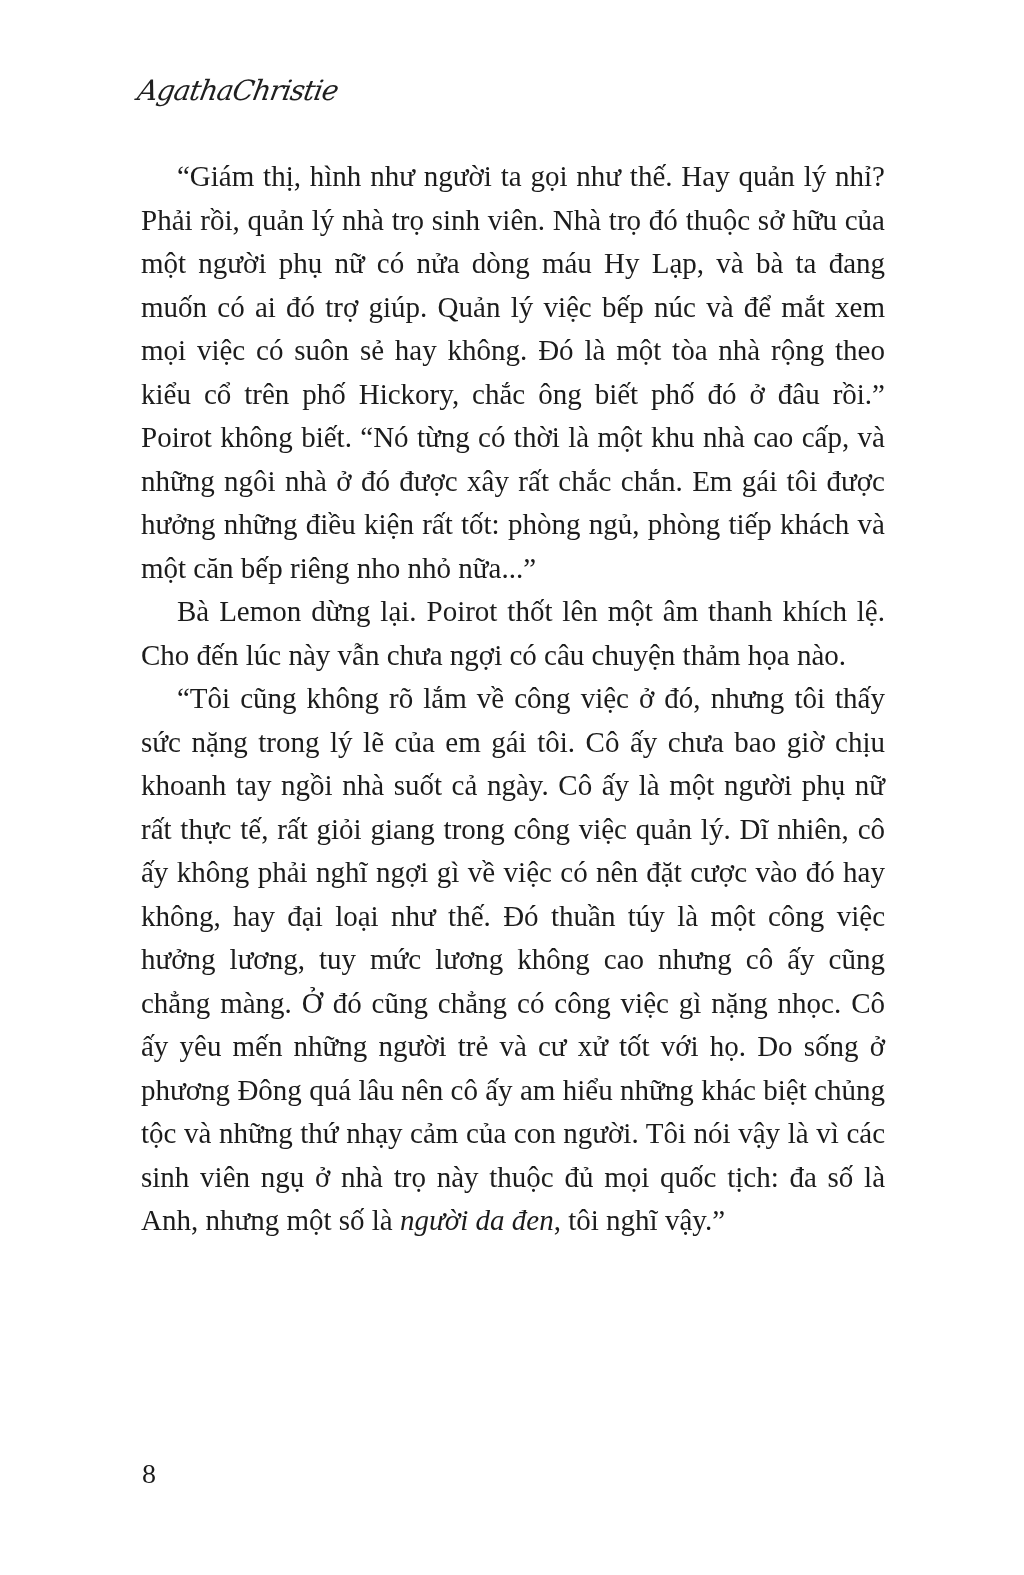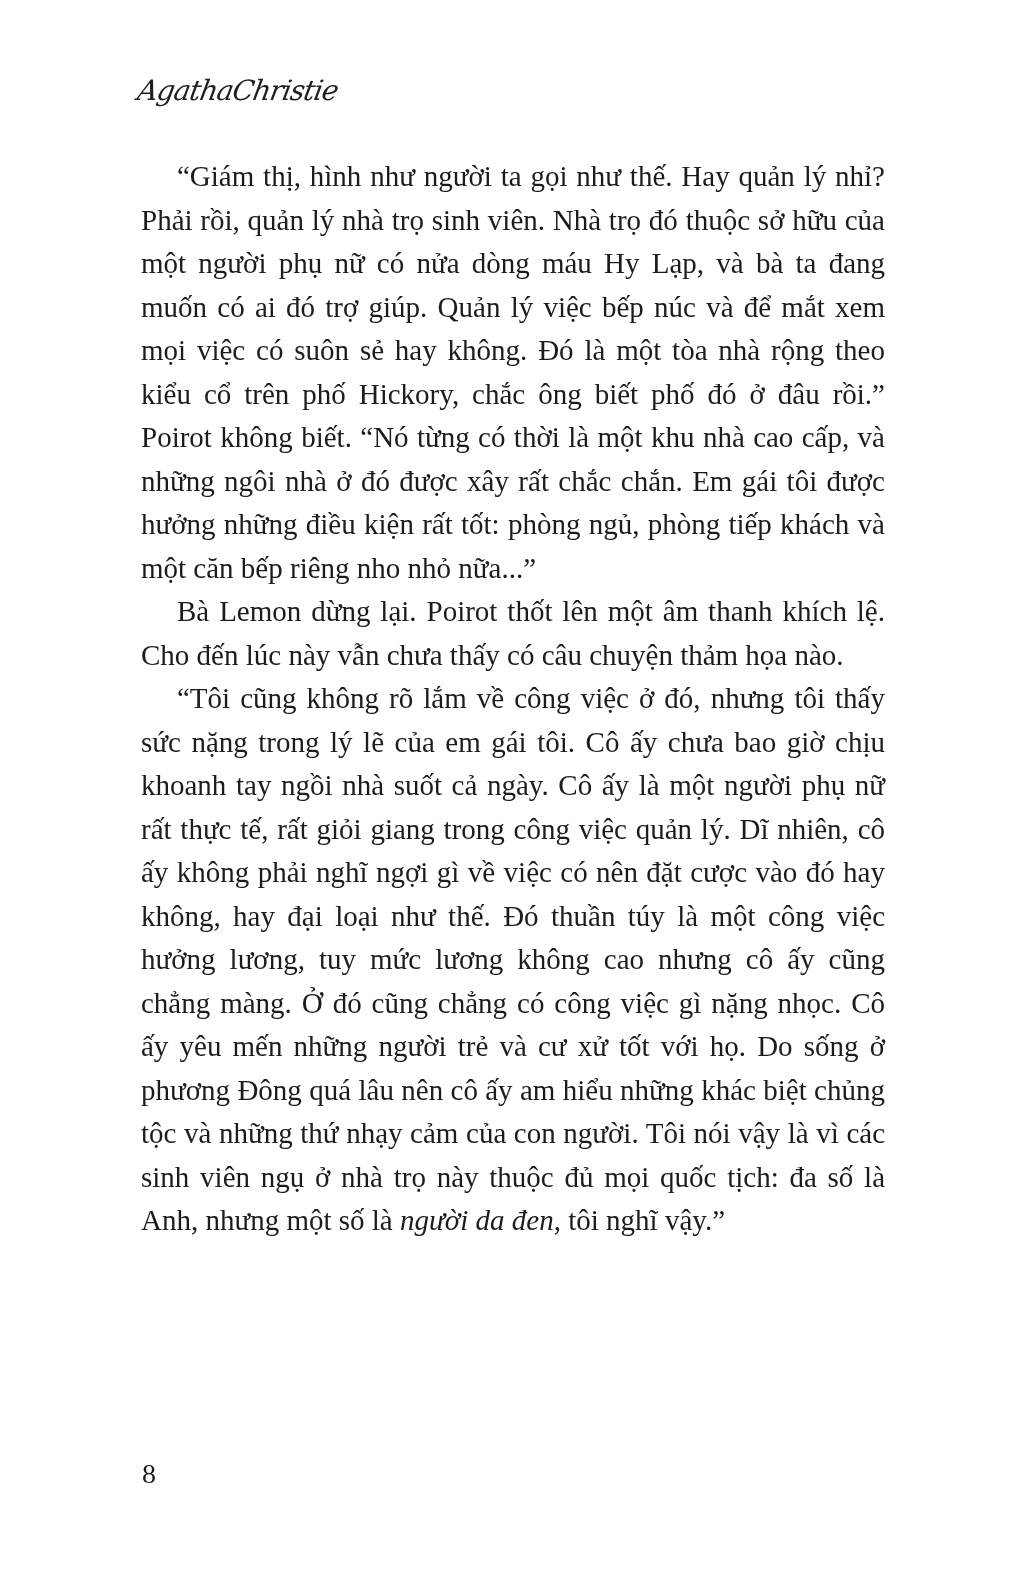--- a/index.html
+++ b/index.html
@@ -60,20 +60,20 @@
 <body>
 
 <div class="book-page">
 
   <div class="author-signature">AgathaChristie</div>
 
   <div class="text-block">
 
     <p class="para">“Giám thị, hình như người ta gọi như thế. Hay quản lý nhỉ? Phải rồi, quản lý nhà trọ sinh viên. Nhà trọ đó thuộc sở hữu của một người phụ nữ có nửa dòng máu Hy Lạp, và bà ta đang muốn có ai đó trợ giúp. Quản lý việc bếp núc và để mắt xem mọi việc có suôn sẻ hay không. Đó là một tòa nhà rộng theo kiểu cổ trên phố Hickory, chắc ông biết phố đó ở đâu rồi.” Poirot không biết. “Nó từng có thời là một khu nhà cao cấp, và những ngôi nhà ở đó được xây rất chắc chắn. Em gái tôi được hưởng những điều kiện rất tốt: phòng ngủ, phòng tiếp khách và một căn bếp riêng nho nhỏ nữa...”</p>
 
-    <p class="para">Bà Lemon dừng lại. Poirot thốt lên một âm thanh khích lệ. Cho đến lúc này vẫn chưa thấy có câu chuyện thảm họa nào.</p>
+    <p class="para">Bà Lemon dừng lại. Poirot thốt lên một âm thanh khích lệ. Cho đến lúc này vẫn chưa ngợi có câu chuyện thảm họa nào.</p>
 
     <p class="para"><span>“Tôi cũng không rõ lắm về công việc ở đó, nhưng tôi thấy sức nặng trong lý lẽ của em gái tôi. Cô ấy chưa bao giờ chịu khoanh tay ngồi nhà suốt cả ngày. Cô ấy là một người phụ nữ rất thực tế, rất giỏi giang trong công việc quản lý. Dĩ nhiên, cô ấy không phải nghĩ ngợi gì về việc có nên đặt cược vào đó hay không, hay đại loại như thế. Đó thuần túy là một công việc hưởng lương, tuy mức lương không cao nhưng cô ấy cũng chẳng màng. Ở đó cũng chẳng có công việc gì nặng nhọc. Cô ấy yêu mến những người trẻ và cư xử tốt với họ. Do sống ở phương Đông quá lâu nên cô ấy am hiểu những khác biệt chủng tộc và những thứ nhạy cảm của con người. Tôi nói vậy là vì các sinh viên ngụ ở nhà trọ này thuộc đủ mọi quốc tịch: đa số là Anh, nhưng một số là </span><em>người da đen</em><span>, tôi nghĩ vậy.”</span></p>
   </div>
 
   <div class="page-number">8</div>
 
 </div>
 
 </body></html>

